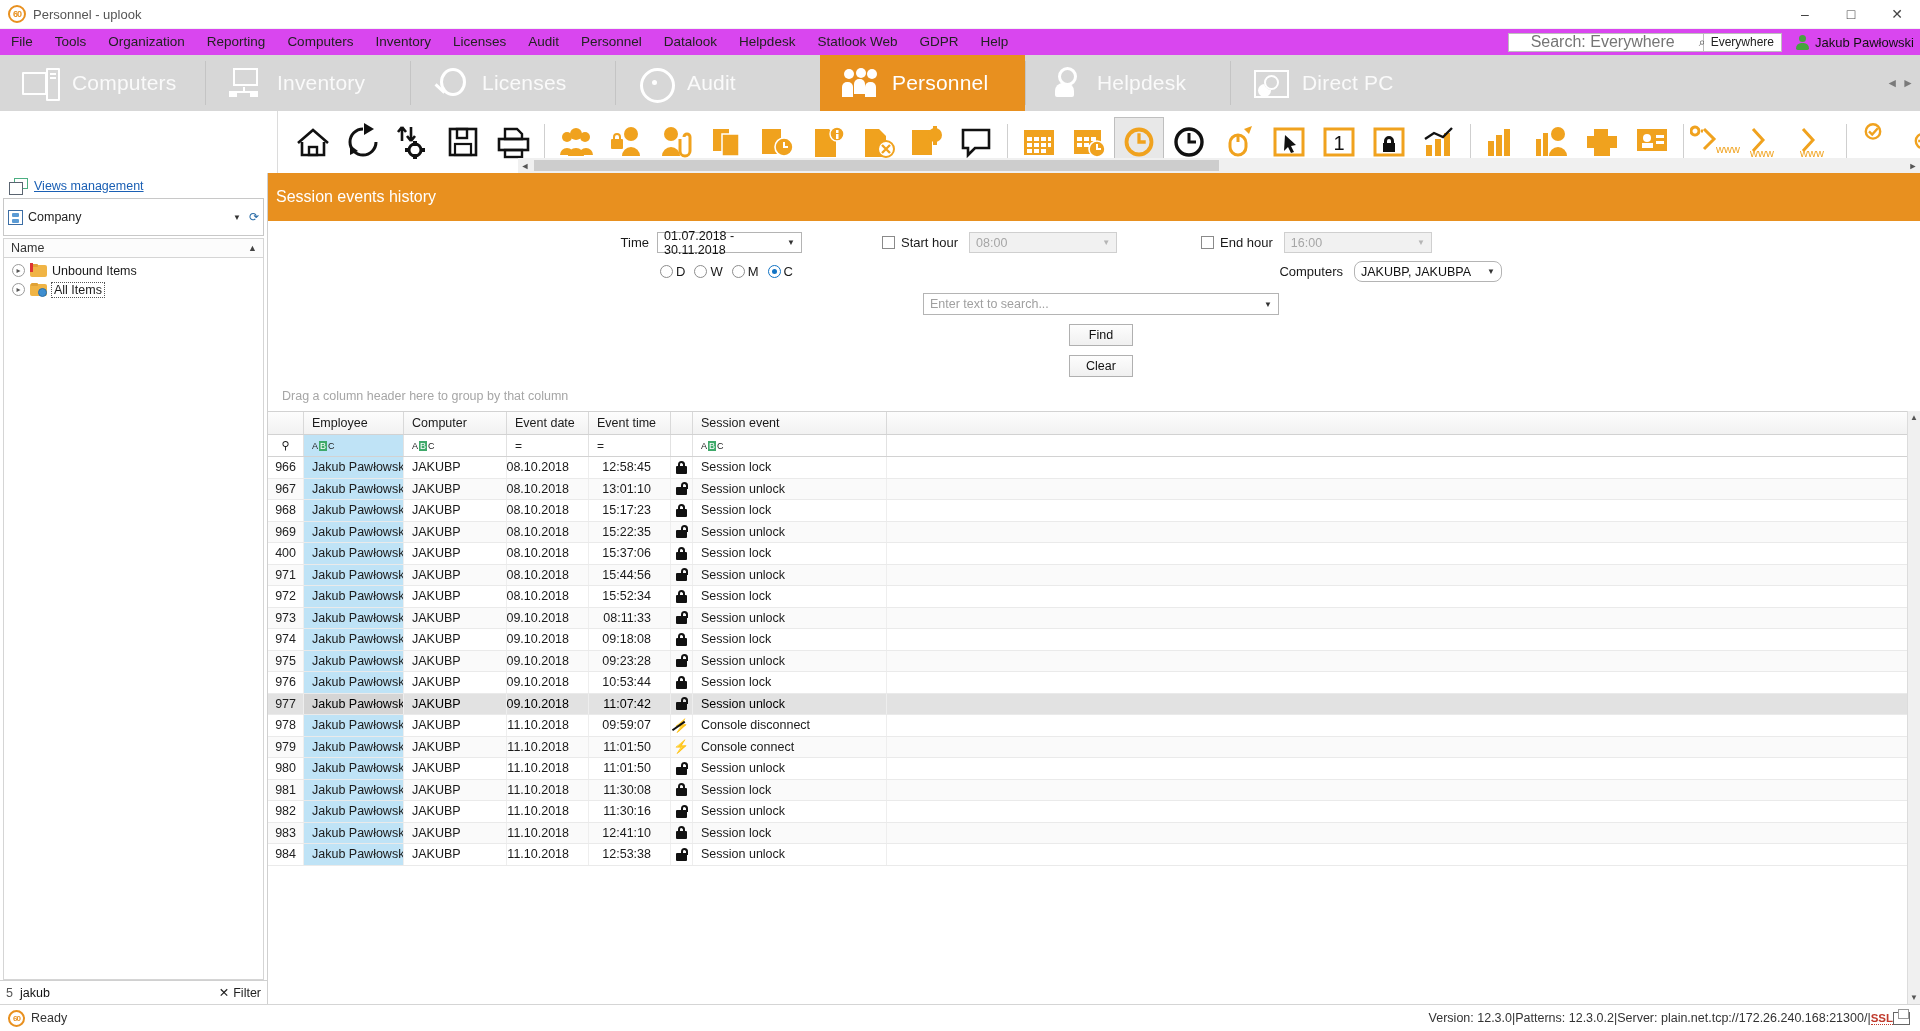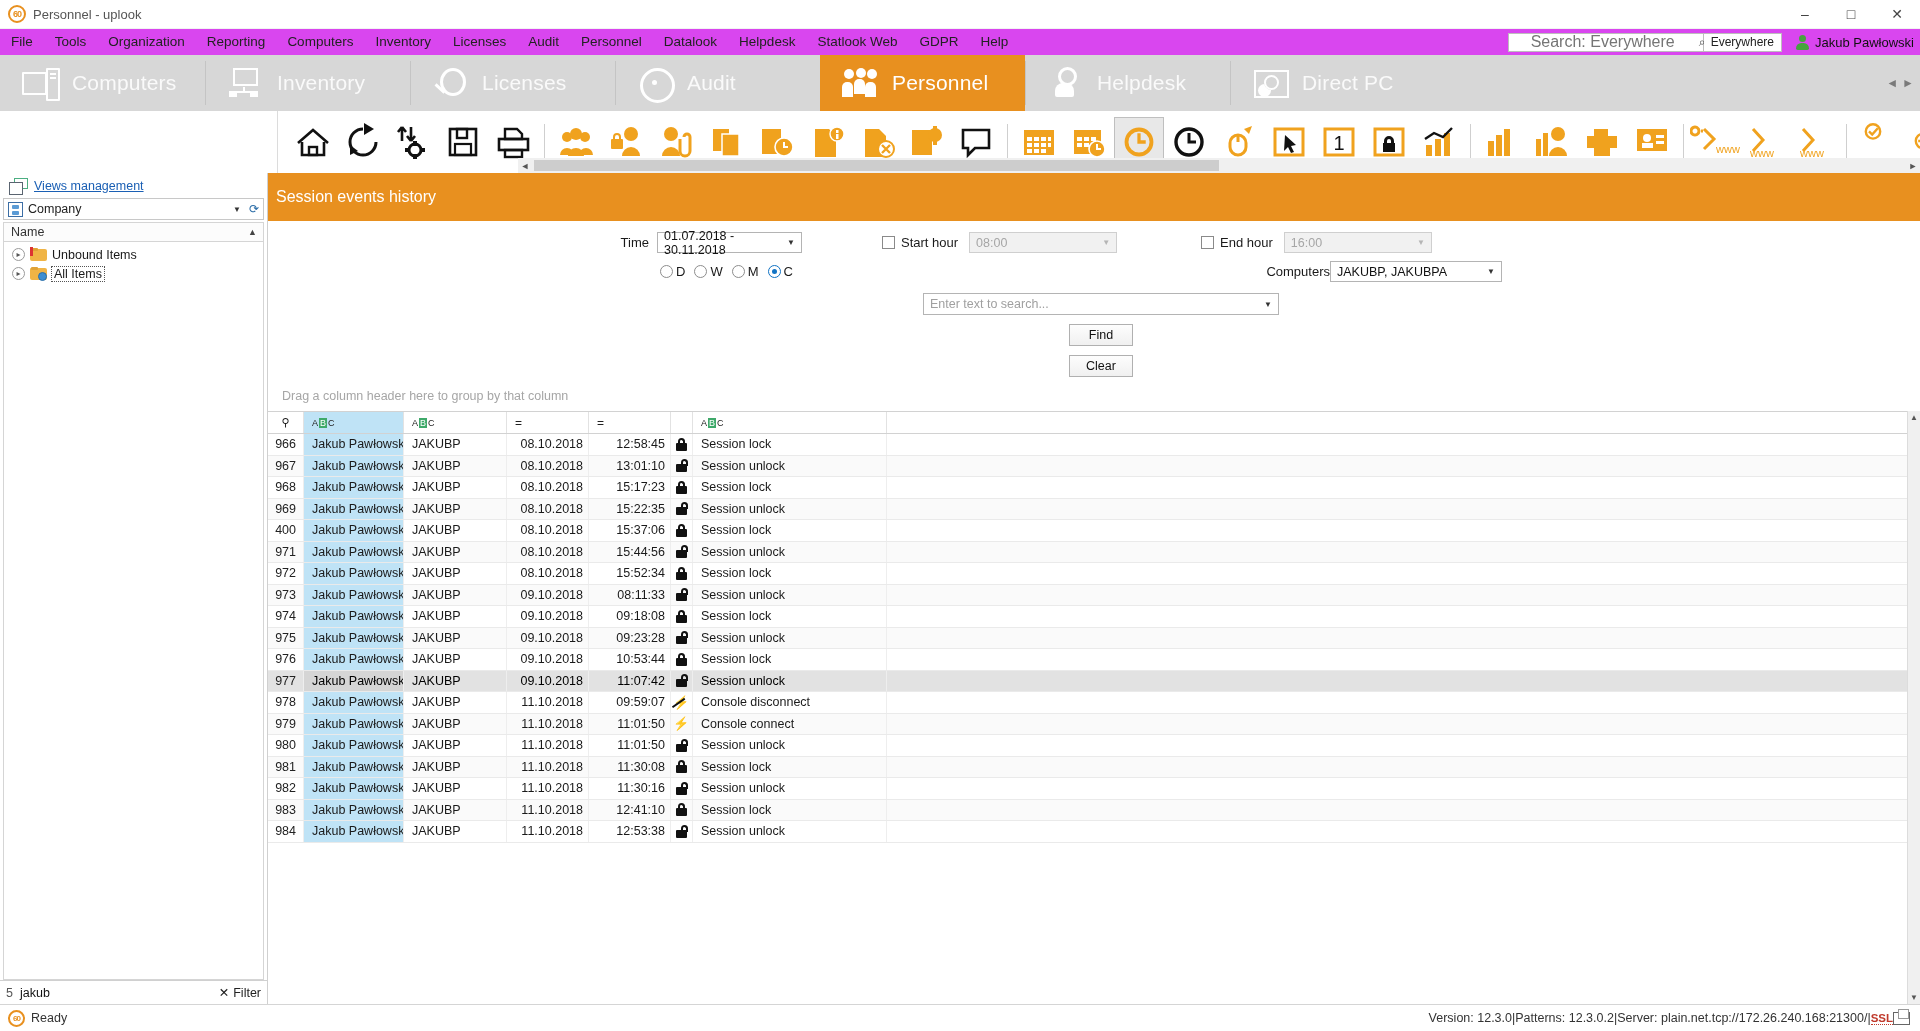--- a/index.html
+++ b/index.html
@@ -109,21 +109,21 @@
   .body { flex:1; display:flex; min-height:0; }
 
   
   .sidebar { width:268px; border-right:1px solid #d0d0d0; display:flex; flex-direction:column;
              background:#fff; flex:none; }
   .views-row { height:25px; display:flex; align-items:center; gap:8px; padding-left:9px; }
   .views-ico { width:17px; height:15px; position:relative; flex:none; }
   .views-ico::before{content:"";position:absolute;left:5px;top:0;width:12px;height:9px;border:1.6px solid #4caf82;}
   .views-ico::after{content:"";position:absolute;left:0;top:4px;width:12px;height:11px;border:1.6px solid #5a6470;background:#fff;}
   .views-link { color:#1a5fb4; text-decoration:underline; font-size:12.5px; }
-  .company-row { height:22px; margin:0 3px; border:1px solid #c8c8c8; display:flex;
+  .company-row { height:38px; margin:0 3px; border:1px solid #c8c8c8; display:flex;
                  align-items:center; background:#fff; }
   .comp-ico { width:15px; height:15px; margin:0 5px 0 4px; border:1.4px solid #3c6ea5;
               position:relative; flex:none; background:#fff; }
   .comp-ico::before{content:"";position:absolute;left:3px;top:2px;width:7px;height:4px;border-radius:1px;background:#5b9bd5;}
   .comp-ico::after{content:"";position:absolute;left:3px;top:8px;width:7px;height:4px;border-radius:1px;background:#5b9bd5;}
   .comp-text { flex:1; font-size:12.5px; color:#222; }
   .comp-caret { width:16px; text-align:center; font-size:8px; color:#333; }
   .comp-refresh { width:18px; text-align:center; font-size:12px; color:#2d6ea8; }
   .tree-head { height:20px; margin:2px 3px 0 3px; border:1px solid #d5d5d5; background:#fcfcfc;
                display:flex; align-items:center; padding-left:7px; font-size:12.5px; color:#333;
@@ -191,21 +191,21 @@
   .eq { font-size:12px; color:#222; letter-spacing:-1px; }
   .gbody { flex:1; overflow:hidden; position:relative; }
   .grow { display:flex; height:21.5px; border-bottom:1px solid #eaeaea; font-size:12.5px; }
   .grow.alt { background:#fafafa; }
   .grow.current { background:#e2e2e2; color:#000; font-weight:normal; }
   .cell { border-right:1px solid #eeeeee; display:flex; align-items:center; padding-left:8px;
           overflow:hidden; white-space:nowrap; }
   .c-id { justify-content:flex-end; padding-right:7px; color:#222; }
   .c-emp { background:#bfe3f6; }
   .grow.current .c-emp { background:#d5d5d5; }
-  .c-date, .c-time { justify-content:flex-end; padding-right:5px; }
+  .c-date, .c-time { justify-content:flex-end; padding-right:19px; }
   .c-ico { justify-content:center; padding-left:0; }
   .lock { width:11px; height:13px; position:relative; }
   .lock .body { position:absolute; left:0; bottom:0; width:11px; height:8px; background:#111; border-radius:1px; }
   .lock .sh { position:absolute; left:2px; top:0; width:7px; height:7px; border:2px solid #111;
               border-bottom:0; border-radius:4px 4px 0 0; }
   .lock.open .sh { left:5px; width:7px; }
   .bolt { font-size:13px; color:#111; line-height:1; }
   .bolt.dis { position:relative; }
   .bolt.dis::after { content:""; position:absolute; left:-2px; top:50%; width:15px; height:1.6px;
                      background:#111; transform:rotate(-35deg); }
@@ -679,41 +679,51 @@
           <span class="lbl" style="margin:0 9px 0 3px;">D</span>
           <span class="radio"></span>
           <span class="lbl" style="margin:0 9px 0 3px;">W</span>
           <span class="radio"></span>
           <span class="lbl" style="margin:0 9px 0 3px;">M</span>
           <span class="radio on"></span>
           <span class="lbl" style="margin:0 0 0 3px;">C</span>
 
           <span style="flex:1"></span>
           <span class="lbl">Computers</span>
-          <span class="combo" style="width:172px;margin-right:418px;">
+          <span class="combo" style="width:148px;margin-left:11px;margin-right:418px;border-radius:8px;">
             <span>JAKUBP, JAKUBPA</span>
             <span class="cc">▼</span>
           </span>
         </div>
 
         <div class="searchrow">
           <span class="sinput">
             <span>Enter text to search...</span>
             <span class="cc">▼</span>
           </span>
           <span class="btn">Find</span>
           <span class="btn">Clear</span>
         </div>
       </div>
 
       <div class="grouphint">Drag a column header here to group by that column</div>
 
       <div class="gridwrap">
         <div class="grid">
 
+          <div class="ghead">
+            <span class="gh" style="width:36px;"></span>
+            <span class="gh" style="width:100px;">Employee</span>
+            <span class="gh" style="width:103px;">Computer</span>
+            <span class="gh" style="width:82px;">Event date</span>
+            <span class="gh" style="width:82px;">Event time</span>
+            <span class="gh" style="width:22px;"></span>
+            <span class="gh" style="width:194px;">Session event</span>
+            <span class="gh" style="flex:1;border-right:0;"></span>
+          </div>
 
           <div class="filterrow">
             <span class="fcell" style="width:36px;justify-content:center;padding-left:0;font-size:11px;">⚲</span>
             <span class="fcell hl" style="width:100px;">
               <span class="abc">A<span class="mid">B</span>C</span>
             </span>
             <span class="fcell" style="width:103px;">
               <span class="abc">A<span class="mid">B</span>C</span>
             </span>
             <span class="fcell eq" style="width:82px;">=</span>

